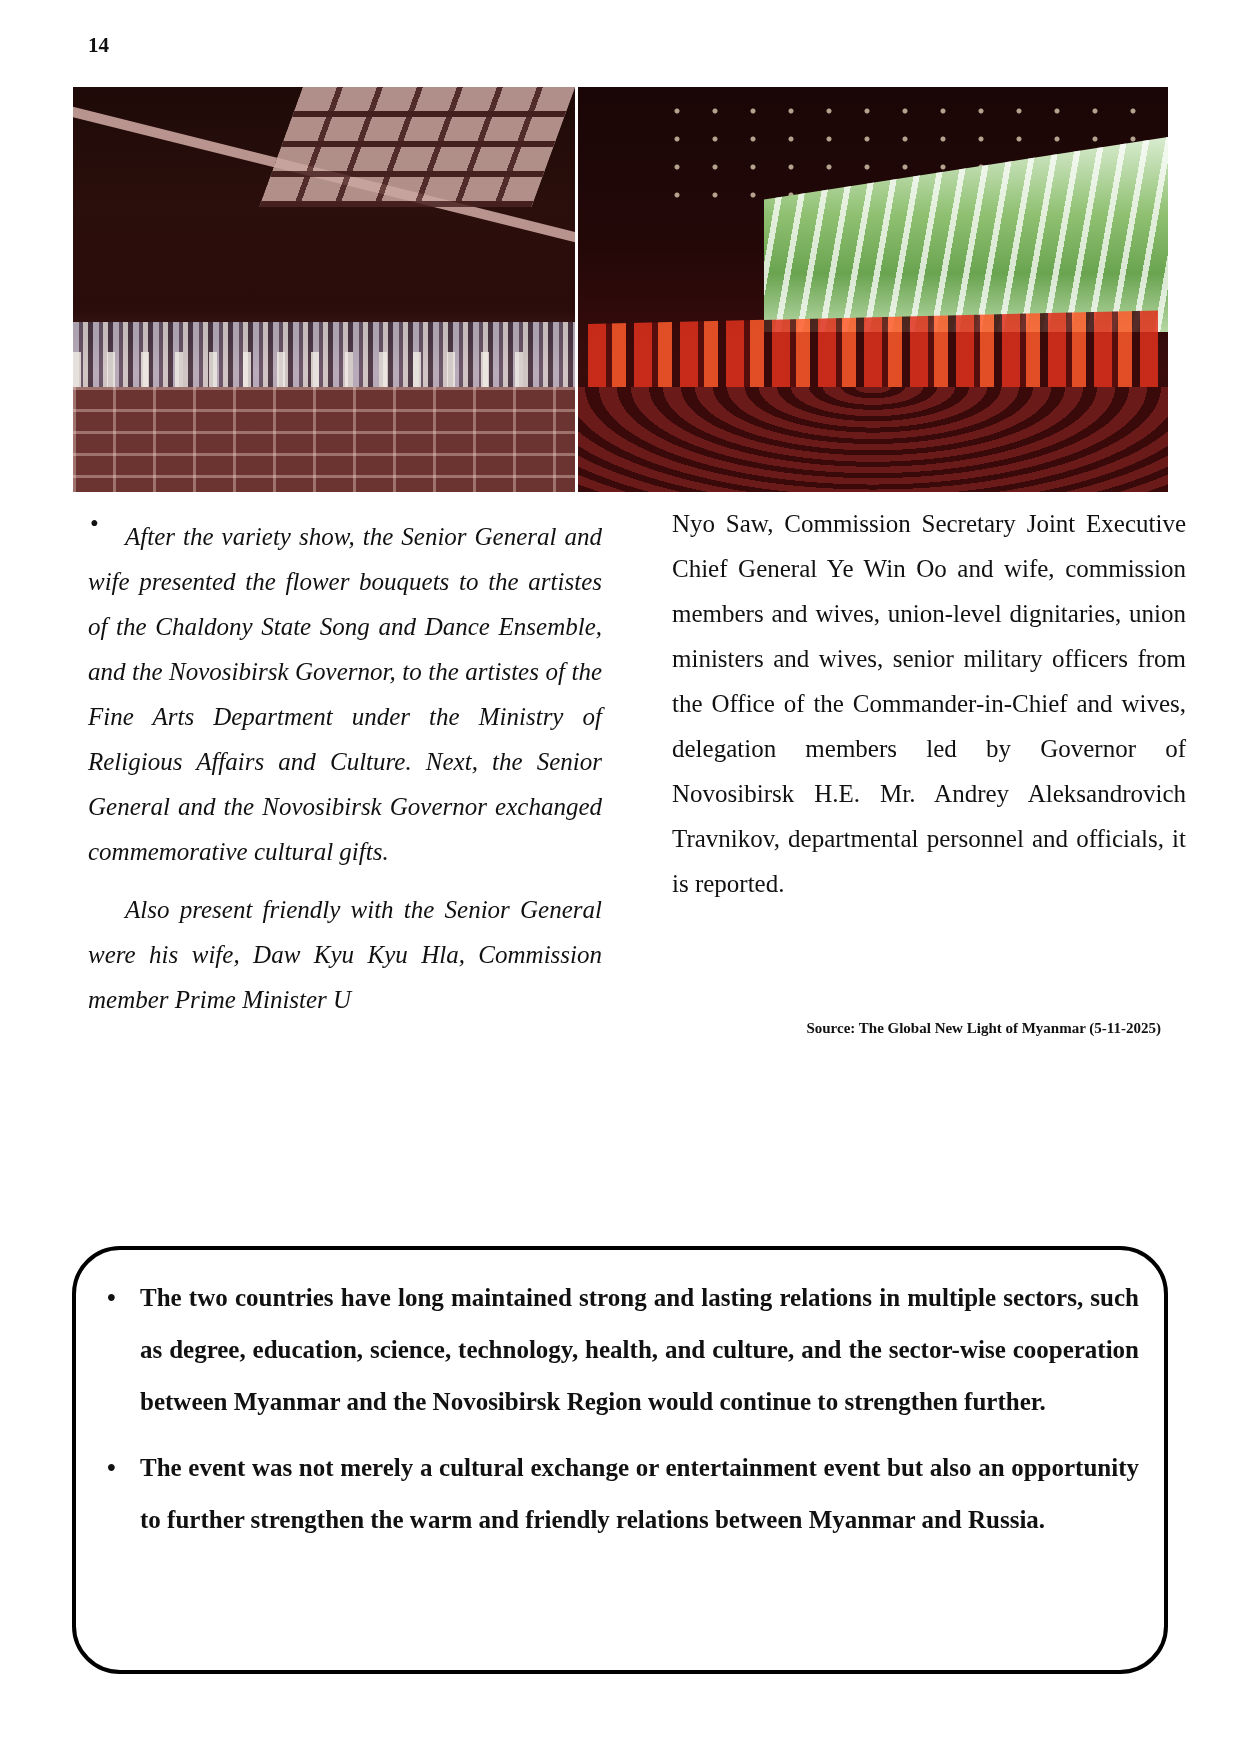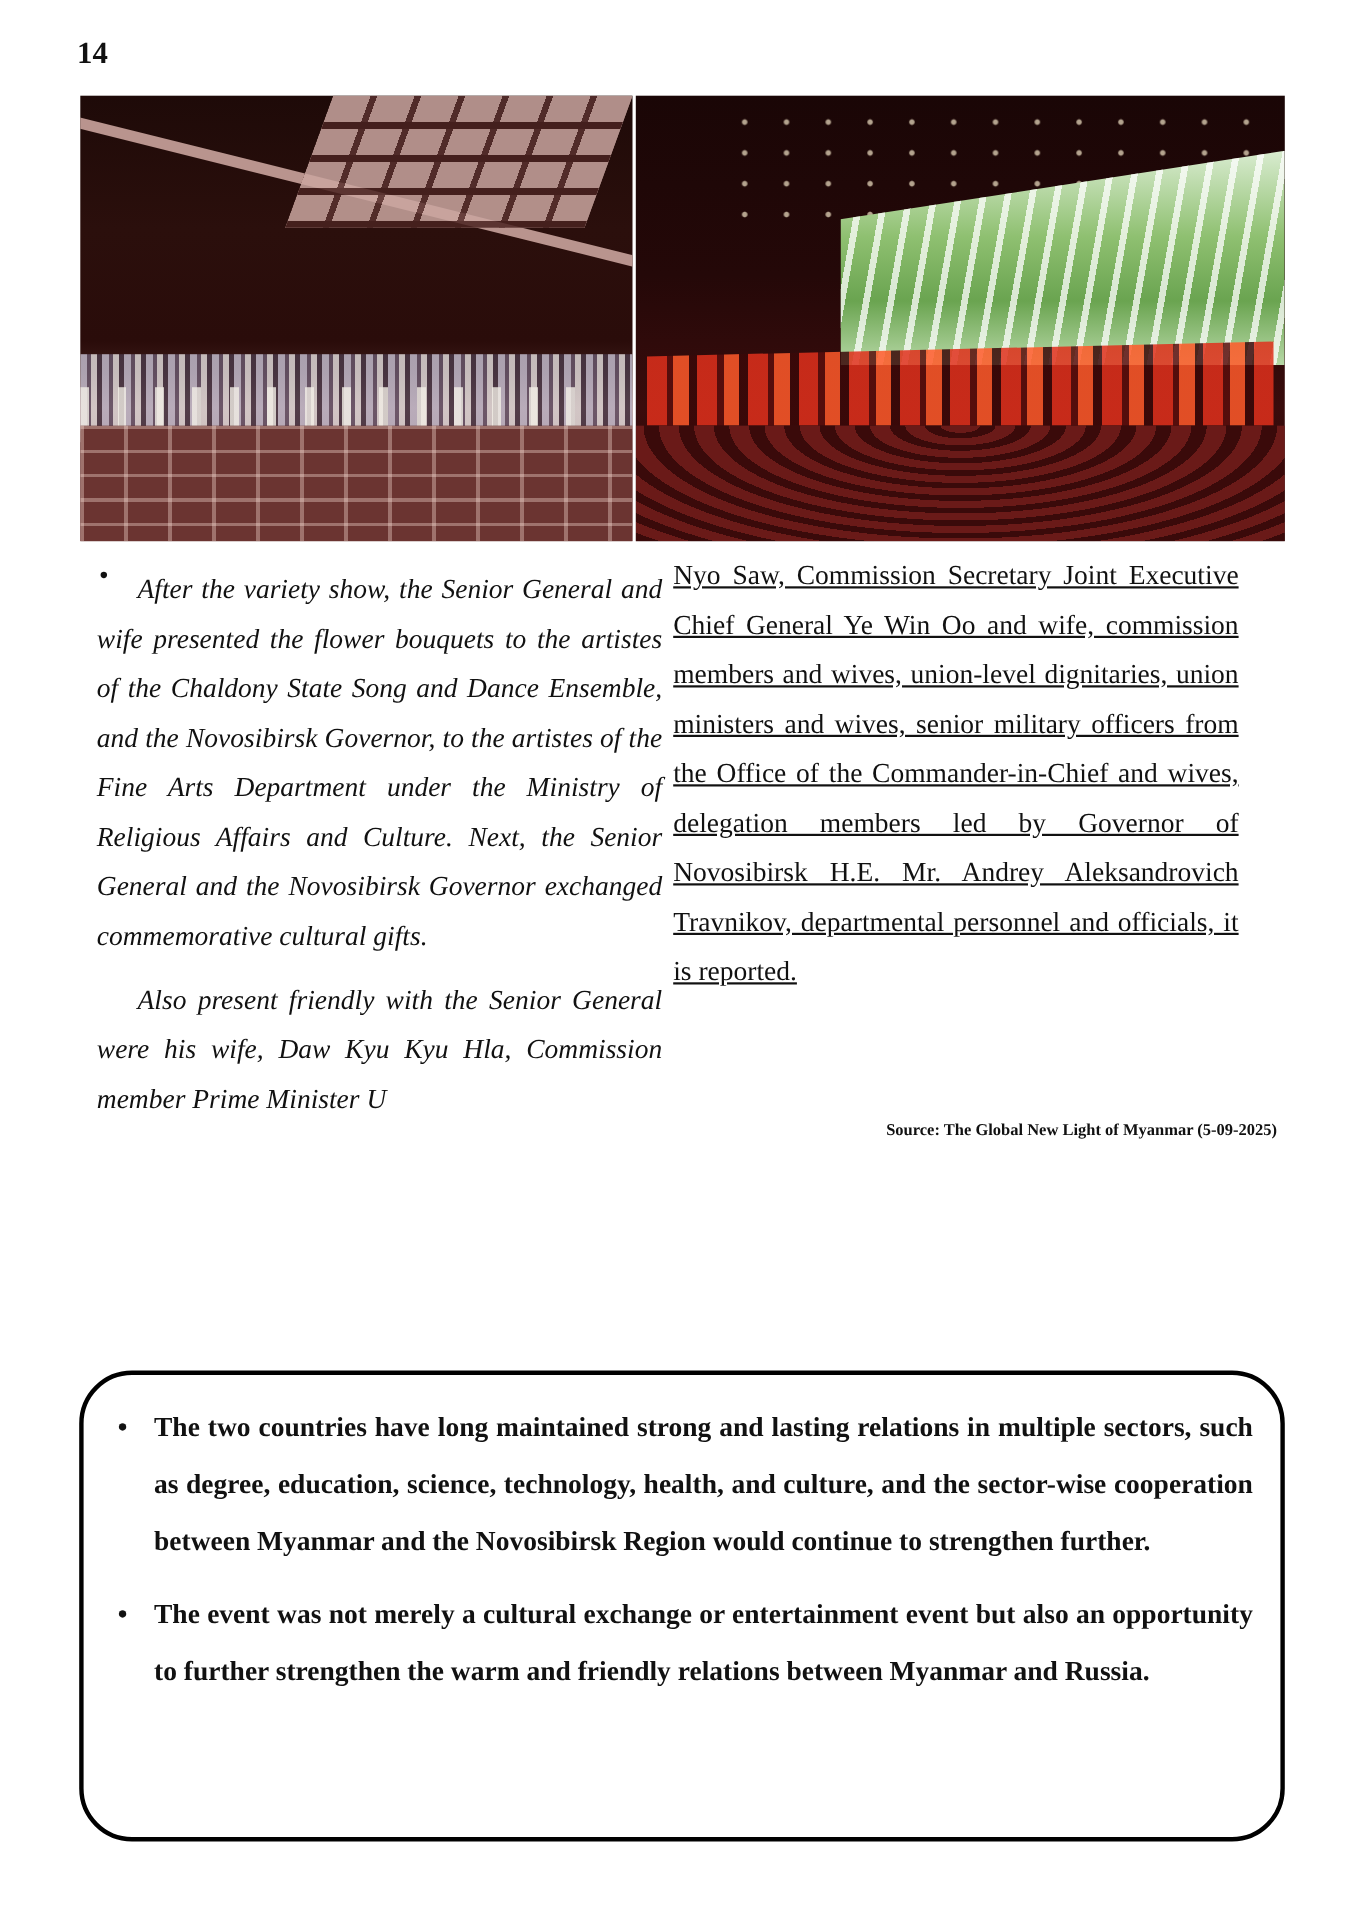--- a/index.html
+++ b/index.html
@@ -1,18 +1,18 @@
 <!DOCTYPE html>
 <html><head>
 <meta charset="utf-8">
 <style>
   html, body { margin:0; padding:0; background:#ffffff; }
   body { width:1240px; height:1754px; position:relative; overflow:hidden;
          font-family:"Liberation Serif", "DejaVu Serif", serif; color:#111; }
-  .page-number { position:absolute; left:70px; top:33px; font-size:28px; font-weight:bold; }
+  .page-number { position:absolute; left:88px; top:33px; font-size:21px; font-weight:bold; }
 
   .photos { position:absolute; left:73px; top:87px; width:1095px; height:405px; display:flex; background:#fff; }
   .photo { height:405px; position:relative; overflow:hidden; }
   .photo-audience { width:502px; margin-right:3px;
      background:
        linear-gradient(170deg, transparent 0 40%, rgba(0,0,0,0) 40%),
        linear-gradient(180deg, #1e0a08 0%, #2b0f0c 30%, #2a0c0a 55%, #3b1a18 62%, #7a4a48 70%, #5b2a28 80%, #6a3533 100%); }
   .ceiling { position:absolute; left:230px; top:0; width:272px; height:120px;
      background: repeating-linear-gradient(90deg, #caa6a0 0 34px, #5a3230 34px 40px),
                  #caa6a0; opacity:.85; transform:skewX(-20deg); transform-origin:top; }
@@ -41,21 +41,21 @@
      background-image: radial-gradient(circle, #f4e6c8 0 2px, transparent 3px);
      background-size: 38px 28px; opacity:.7; }
   .dancers { position:absolute; left:10px; top:210px; width:570px; height:90px;
      background: repeating-linear-gradient(90deg, #e0301c 0 18px, #5a0e0c 18px 24px, #ff5a2a 24px 38px, #3a0808 38px 46px); opacity:.85;
      clip-path: polygon(0 30%, 100% 15%, 100% 100%, 0 100%); }
   .stage-edge { position:absolute; left:0; top:300px; width:590px; height:105px;
      background: repeating-radial-gradient(ellipse at 50% 0%, #6a1a18 0 18px, #3a0a0a 18px 32px); }
 
   .col { position:absolute; font-size:25px; line-height:45px; text-align:justify; }
   .col-left { left:88px; top:501px; width:514px; }
-  .col-right { left:612px; top:501px; width:514px;text-decoration:underline; }
+  .col-right { left:672px; top:501px; width:514px; }
   .col p { margin:0; }
   .bullet-item { position:relative; padding-left:37px; }
   .bullet-item .dot { position:absolute; left:2px; top:0; }
   .indent { text-indent:37px; }
   .gap { margin-top:13px !important;font-style:italic; }
   .source { position:absolute; right:79px; top:1020px; font-size:15px; font-weight:bold; white-space:nowrap; }
 
   .callout { position:absolute; left:72px; top:1246px; width:1096px; height:428px;
      border:4px solid #000; border-radius:48px; box-sizing:border-box; }
   .callout-list { position:absolute; left:31px; top:22px; width:1032px; margin:0; padding:0; list-style:none;
@@ -90,21 +90,21 @@
     <span class="dot">•</span>
   </p>
   <p class="indent gap">After the variety show, the Senior General and wife presented the flower bouquets to the artistes of the Chaldony State Song and Dance Ensemble, and the Novosibirsk Governor, to the artistes of the Fine Arts Department under the Ministry of Religious Affairs and Culture. Next, the Senior General and the Novosibirsk Governor exchanged commemorative cultural gifts.</p>
   <p class="indent gap">Also present friendly with the Senior General were his wife, Daw Kyu Kyu Hla, Commission member Prime Minister U</p>
 </div>
 
 <div class="col col-right">
   <p>Nyo Saw, Commission Secretary Joint Executive Chief General Ye Win Oo and wife, commission members and wives, union-level dignitaries, union ministers and wives, senior military officers from the Office of the Commander-in-Chief and wives, delegation members led by Governor of Novosibirsk H.E. Mr. Andrey Aleksandrovich Travnikov, departmental personnel and officials, it is reported.</p>
 </div>
 
-<div class="source">Source: The Global New Light of Myanmar (5-09-2025)</div>
+<div class="source">Source: The Global New Light of Myanmar (5-11-2025)</div>
 
 <div class="callout">
   <ul class="callout-list">
     <li>
       <span class="dot">•</span>
       <span>The two countries have long maintained strong and lasting relations in multiple sectors, such as degree, education, science, technology, health, and culture, and the sector-wise cooperation between Myanmar and the Novosibirsk Region would continue to strengthen further.</span>
     </li>
     <li>
       <span class="dot">•</span>
       <span>The event was not merely a cultural exchange or entertainment event but also an opportunity to further strengthen the warm and friendly relations between Myanmar and Russia.</span>

